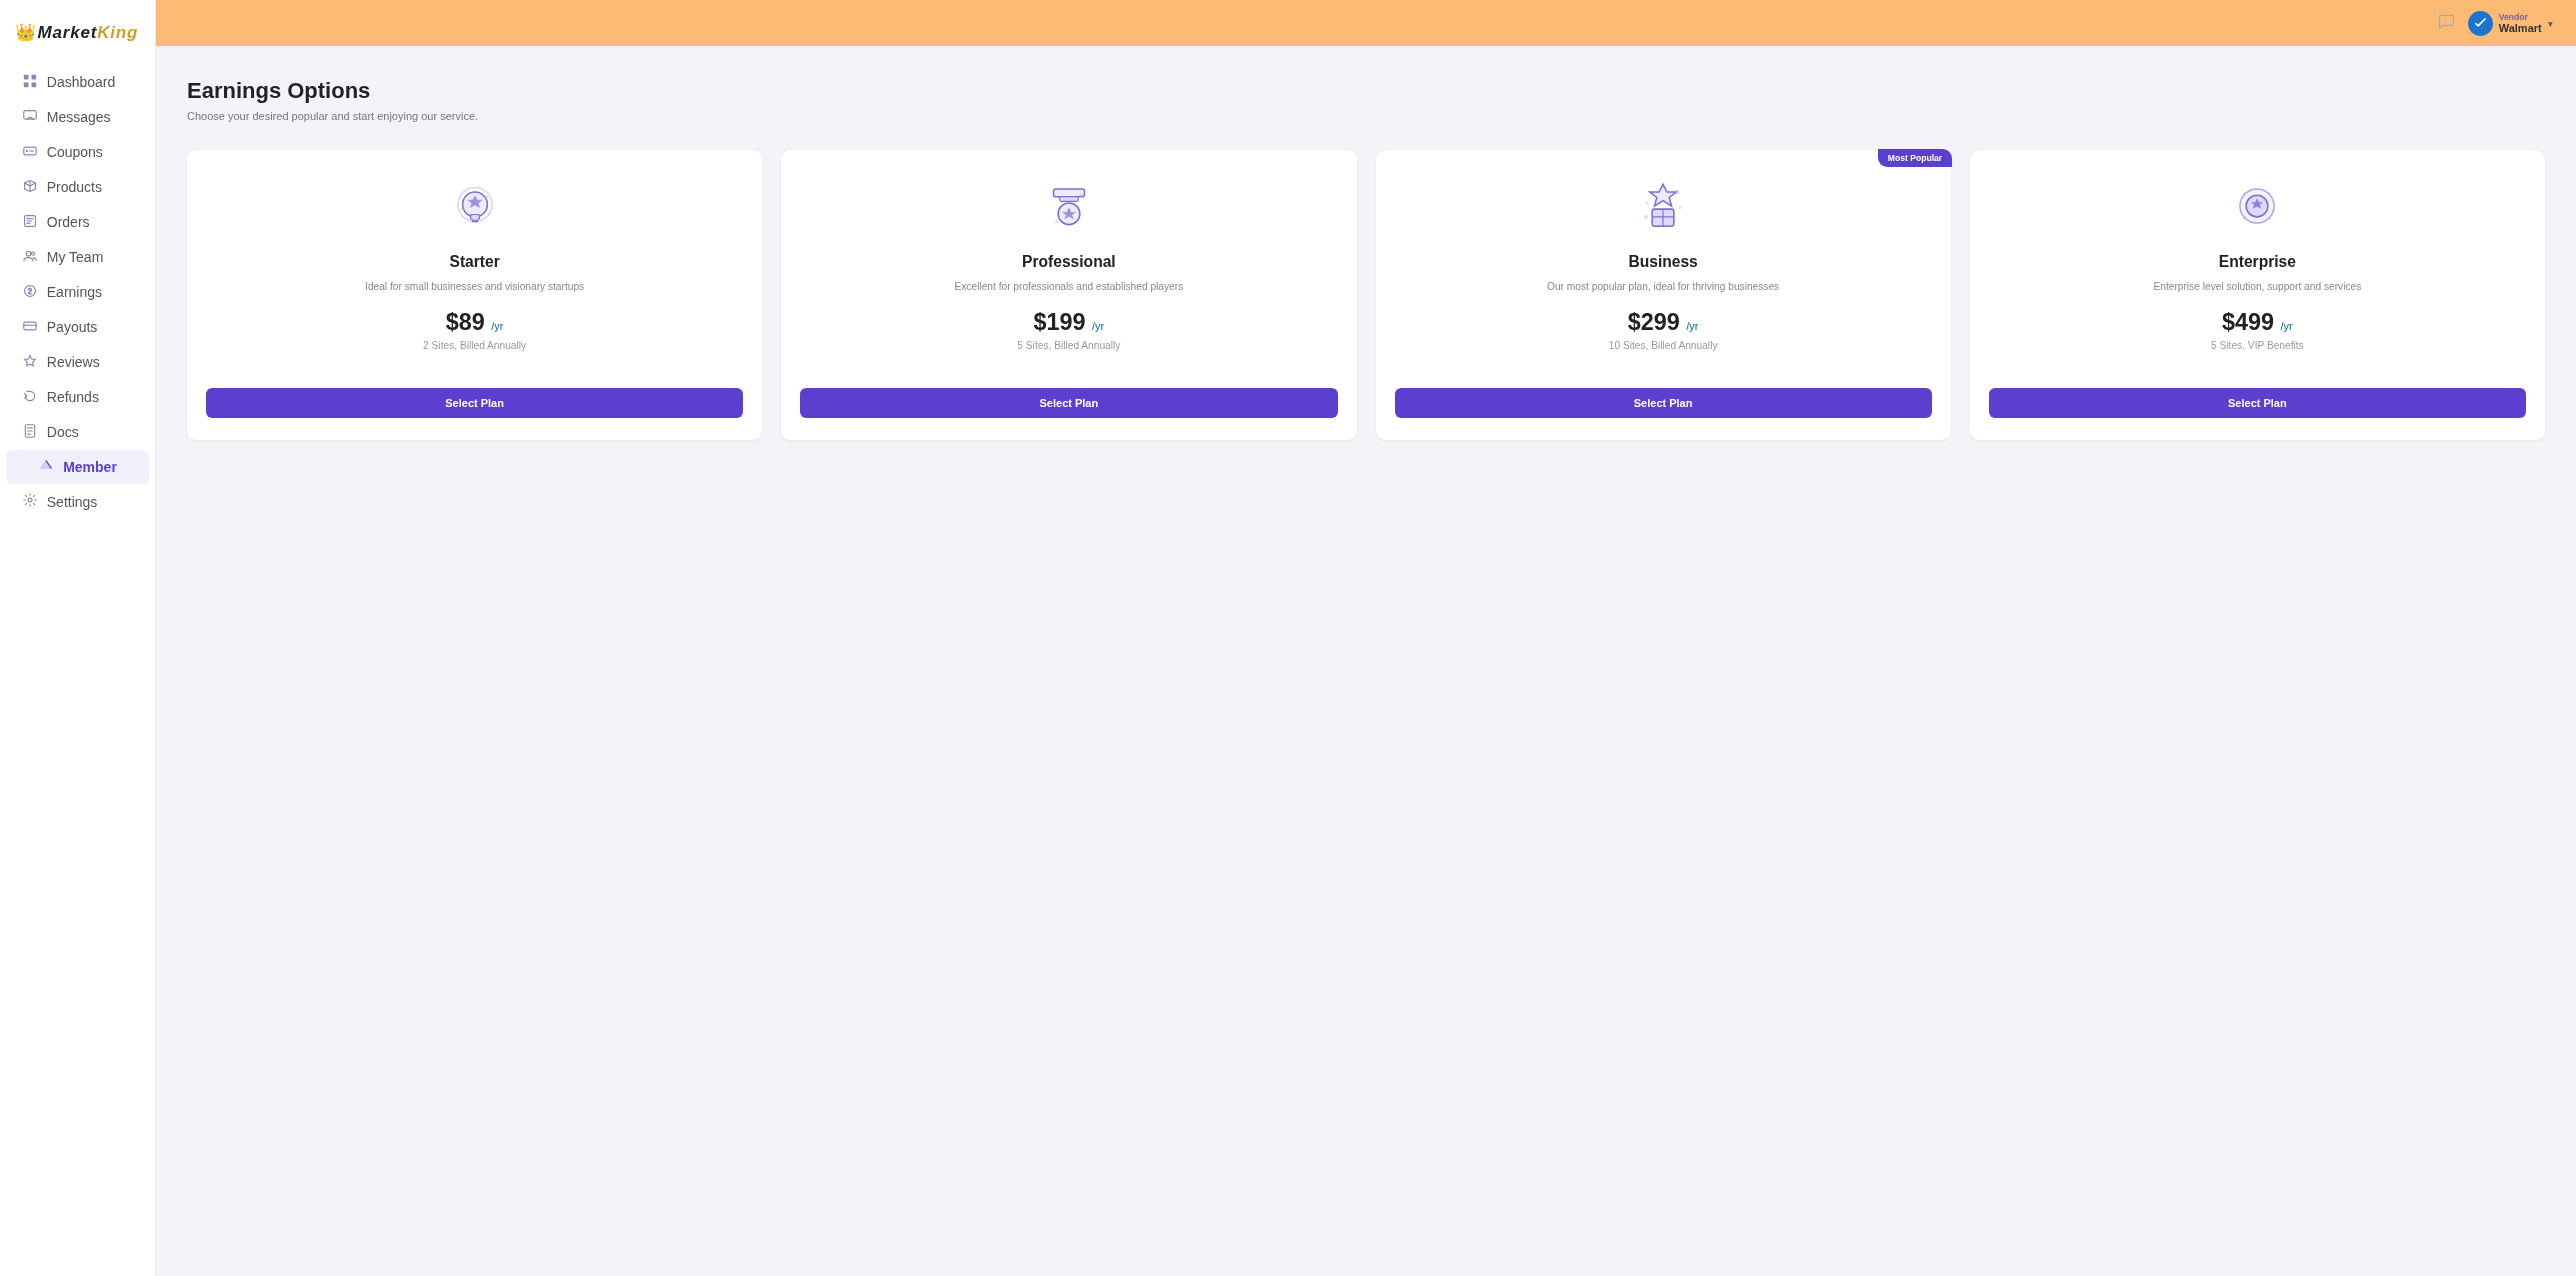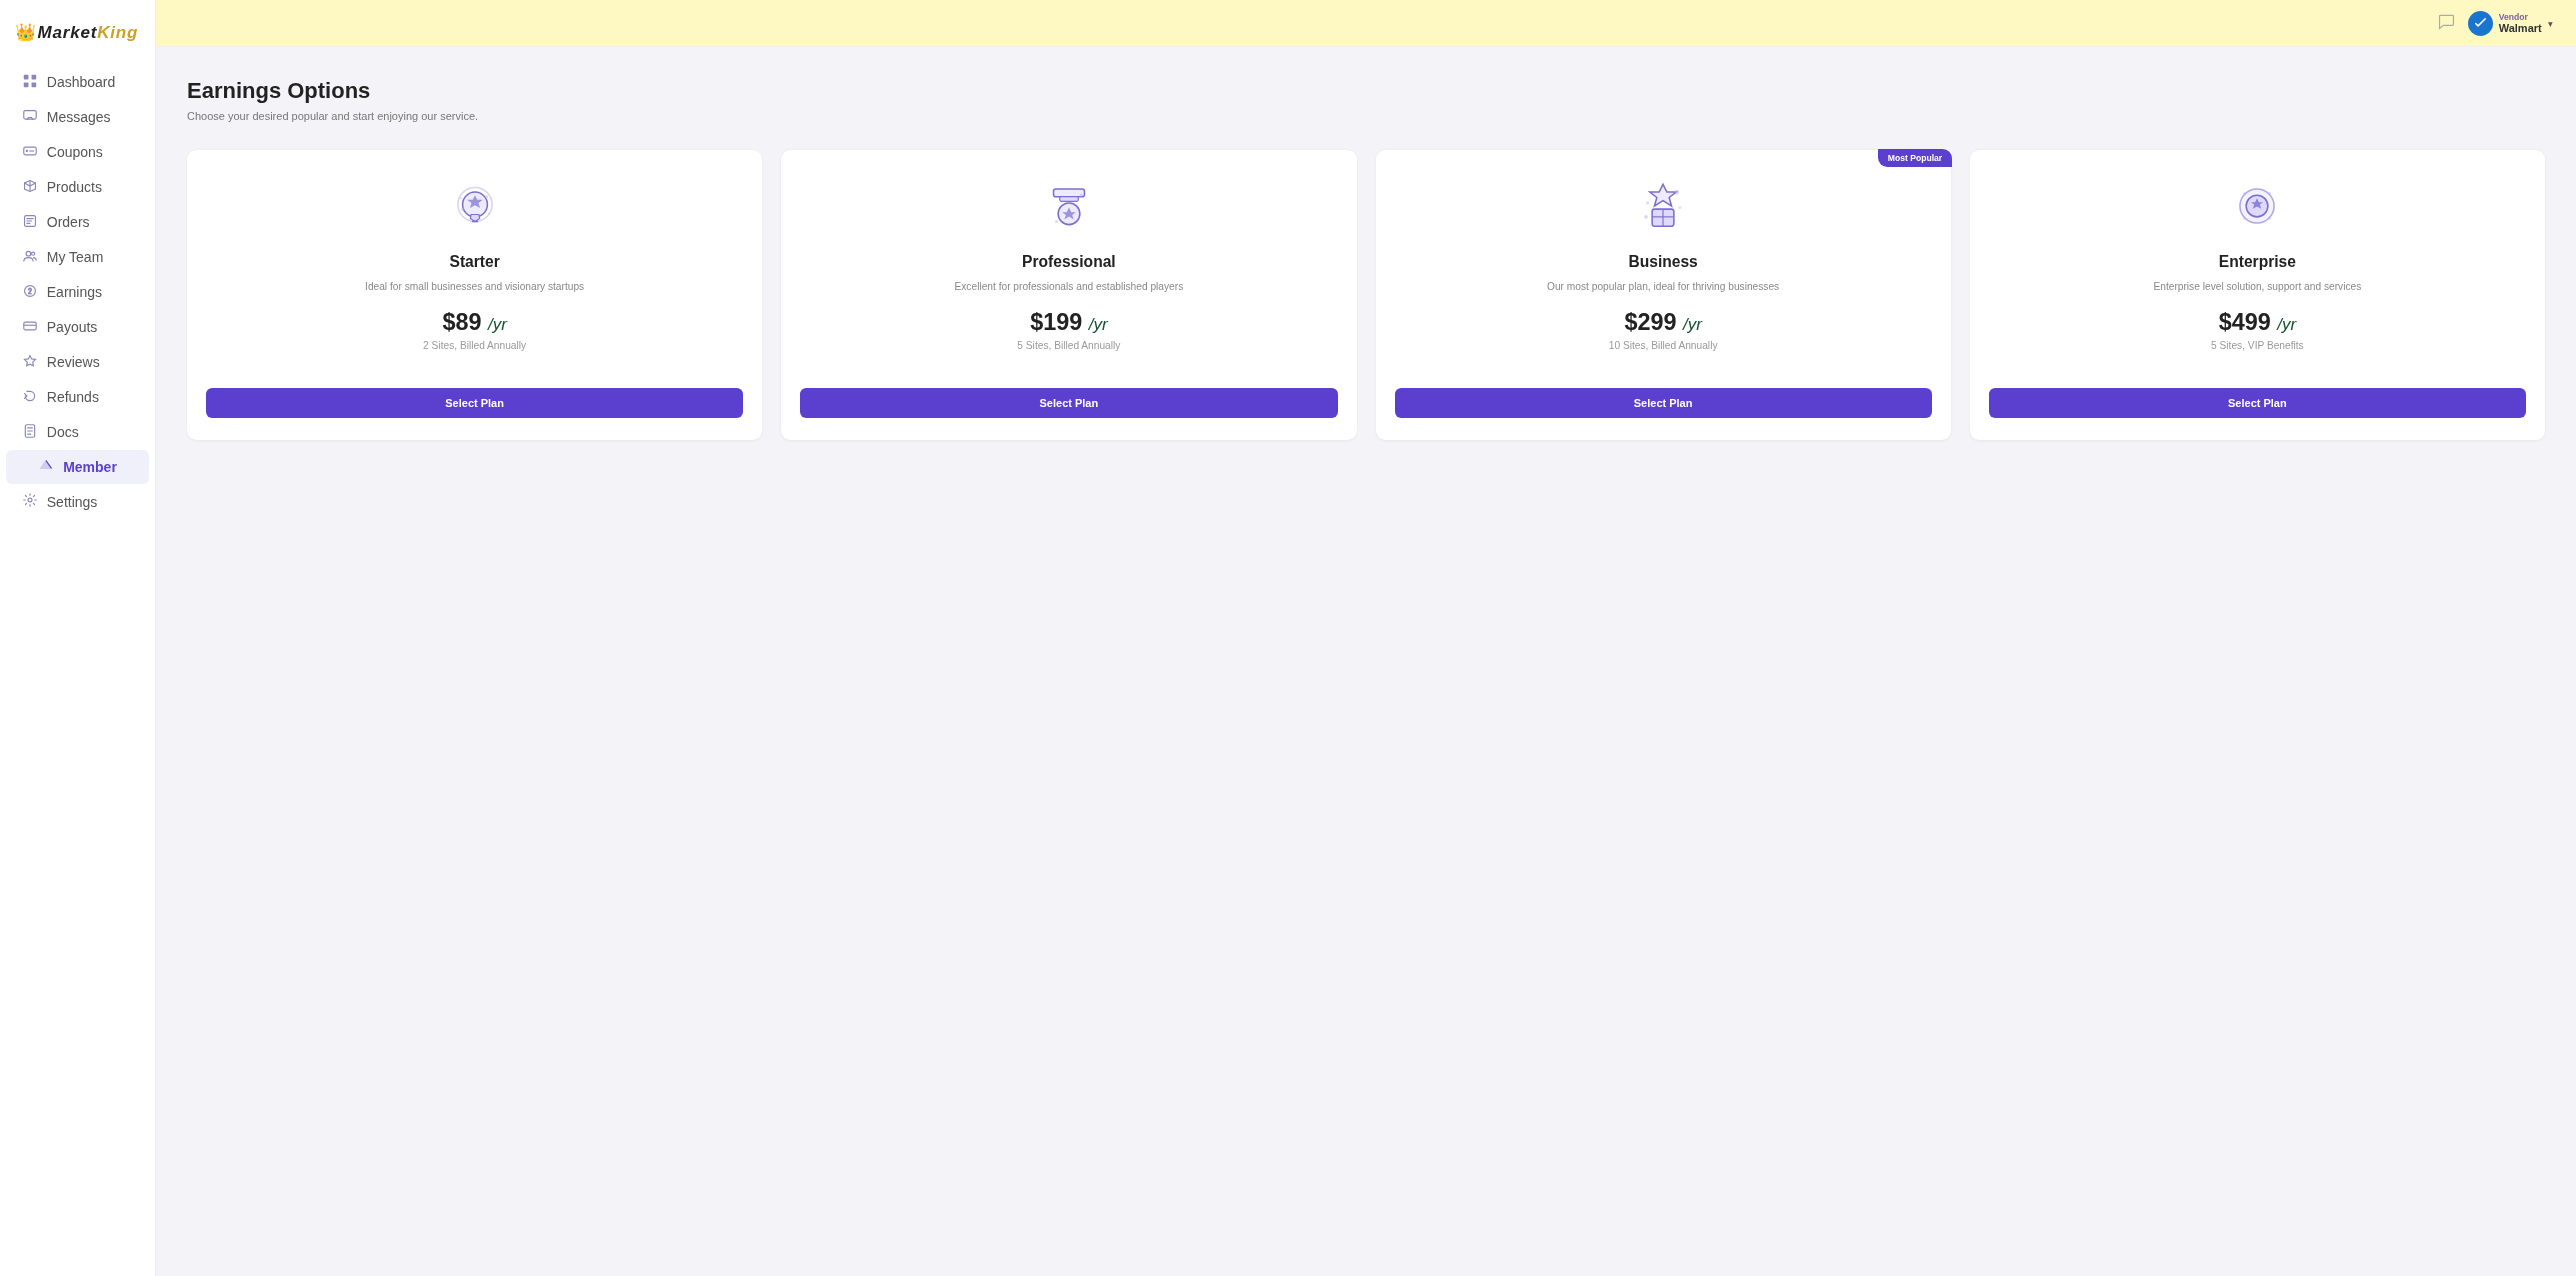--- a/index.html
+++ b/index.html
@@ -39,21 +39,21 @@
     }
     .nav-item.active { background: #f0f0fa; color: #5b3fcf; font-weight: 600; justify-content: center; }
     .nav-item .icon { width: 15.6px; text-align: center; font-size: 12.5px; color: #8888bb; }
     .nav-item.active .icon { color: #5b3fcf; }
 
     
     .main { flex: 1; display: flex; flex-direction: column; overflow: hidden; }
 
     
     .header {
-      background: #fef9c3;
+      background: #fdba74;
       height: 47px;
       display: flex;
       align-items: center;
       justify-content: flex-end;
       padding: 0 23.4px;
       border-bottom: 0.8px solid #eee;
       gap: 12.5px;
     }
     .header-icon { font-size: 15.6px; color: #888; cursor: pointer; }
     .vendor-section { display: flex; align-items: center; gap: 6.2px; cursor: pointer; }
@@ -92,21 +92,21 @@
       font-size: 8.6px;
       font-weight: 600;
       padding: 3.9px 9.4px;
       border-radius: 0 9.4px 0 9.4px;
     }
     .plan-icon { margin-bottom: 15.6px; }
     .plan-icon svg { width: 62px; height: 62px; }
     .plan-name { font-size: 15.6px; font-weight: 700; color: #222; margin-bottom: 7.8px; text-align: right; }
     .plan-desc { font-size: 10.2px; color: #888; text-align: center; margin-bottom: 15.6px; line-height: 1.5; }
     .plan-price { font-size: 23.4px; font-weight: 700; color: #222; margin-bottom: 3.1px; }
-    .plan-price span { font-size: 17px; font-weight: 400; color: #14532d; font-style: italic; }
+    .plan-price span { font-size: 11px; font-weight: 400; color: #0369a1; }
     .plan-billing { font-size: 10.2px; color: #999; margin-bottom: 19px; }
     .select-btn {
       background: #5b3fcf;
       color: #fff;
       border: none;
       border-radius: 6.2px;
       padding: 9.4px 28px;
       font-size: 11px;
       font-weight: 600;
       cursor: pointer;

